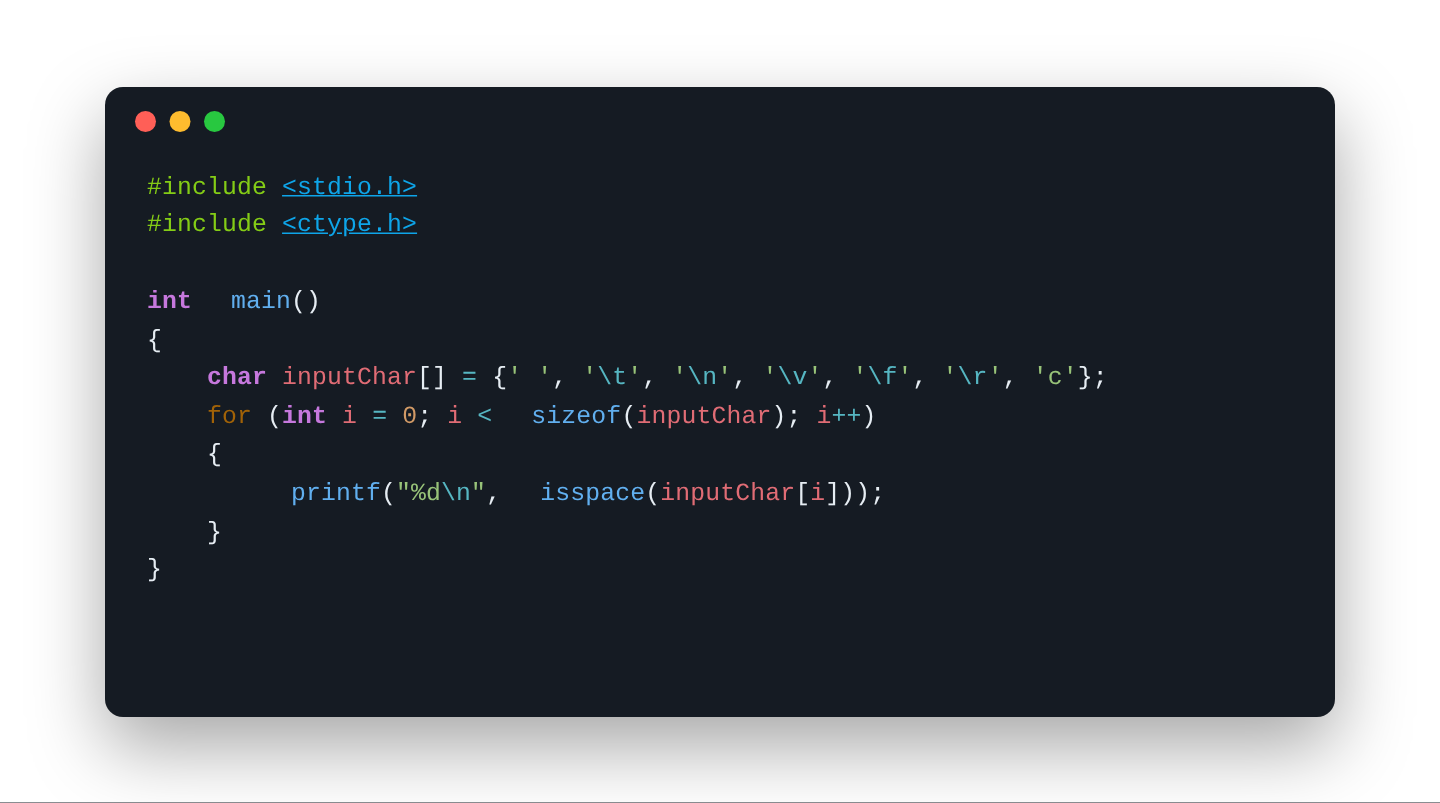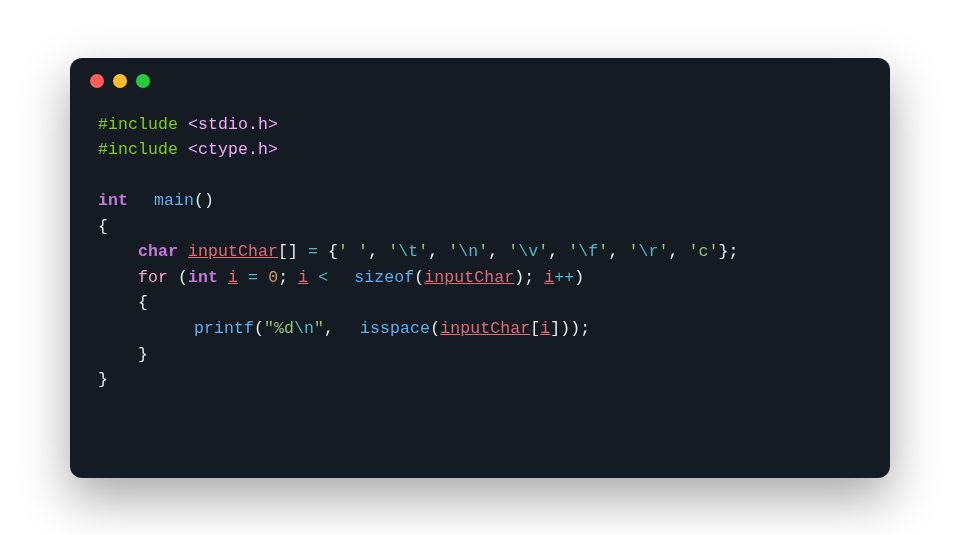--- a/index.html
+++ b/index.html
@@ -45,30 +45,30 @@
       padding: 8px 28px 28px 28px;
       font-size: 16.5px;
       line-height: 1.55;
       white-space: pre;
       color: #e6edf3;
       letter-spacing: 0.1px;
     }
 
     
     .tok-pp    { color: #84cc16; }  
-    .tok-inc   { color: #f0abfc; }  
+    .tok-inc   { color: #0ea5e9; text-decoration: underline; }  
     .tok-type  { color: #c678dd; font-weight: bold; }  
     .tok-fn    { color: #61afef; padding-left: 16px; }  
     .tok-punc  { color: #e6edf3; }  
     .tok-op    { color: #56b6c2; }  
-    .tok-id    { color: #e06c75; text-decoration: underline; }  
+    .tok-id    { color: #e06c75; }  
     .tok-num   { color: #d19a66; }  
     .tok-str   { color: #98c379; }  
     .tok-esc   { color: #56b6c2; }  
-    .tok-kw    { color: #f9a8d4; }  
+    .tok-kw    { color: #a16207; }  
   </style>
 </head>
 <body>
 
 <div class="window">
 
   <div class="titlebar">
     <div class="dot red"></div>
     <div class="dot yellow"></div>
     <div class="dot green"></div>

